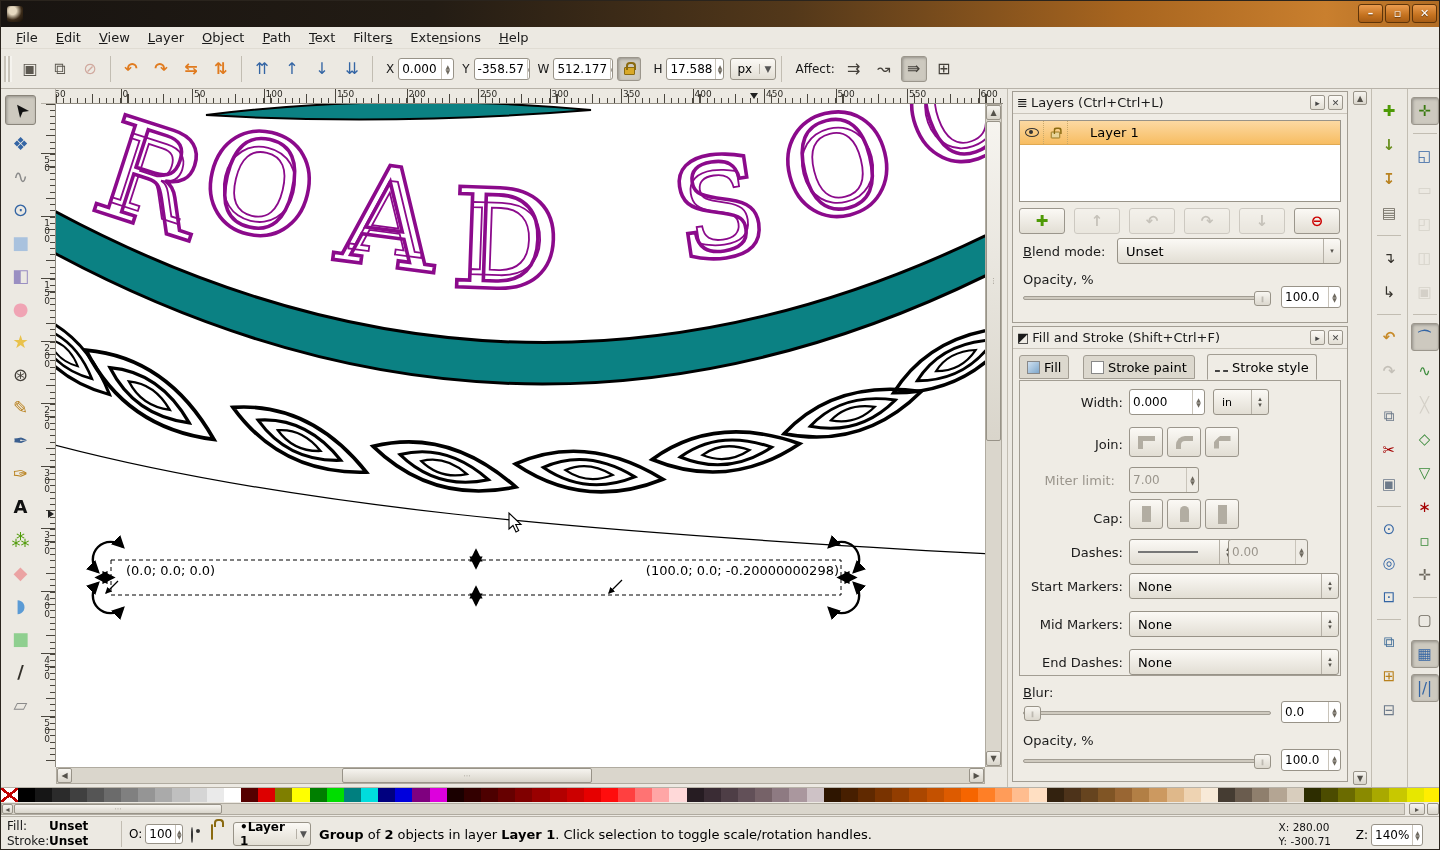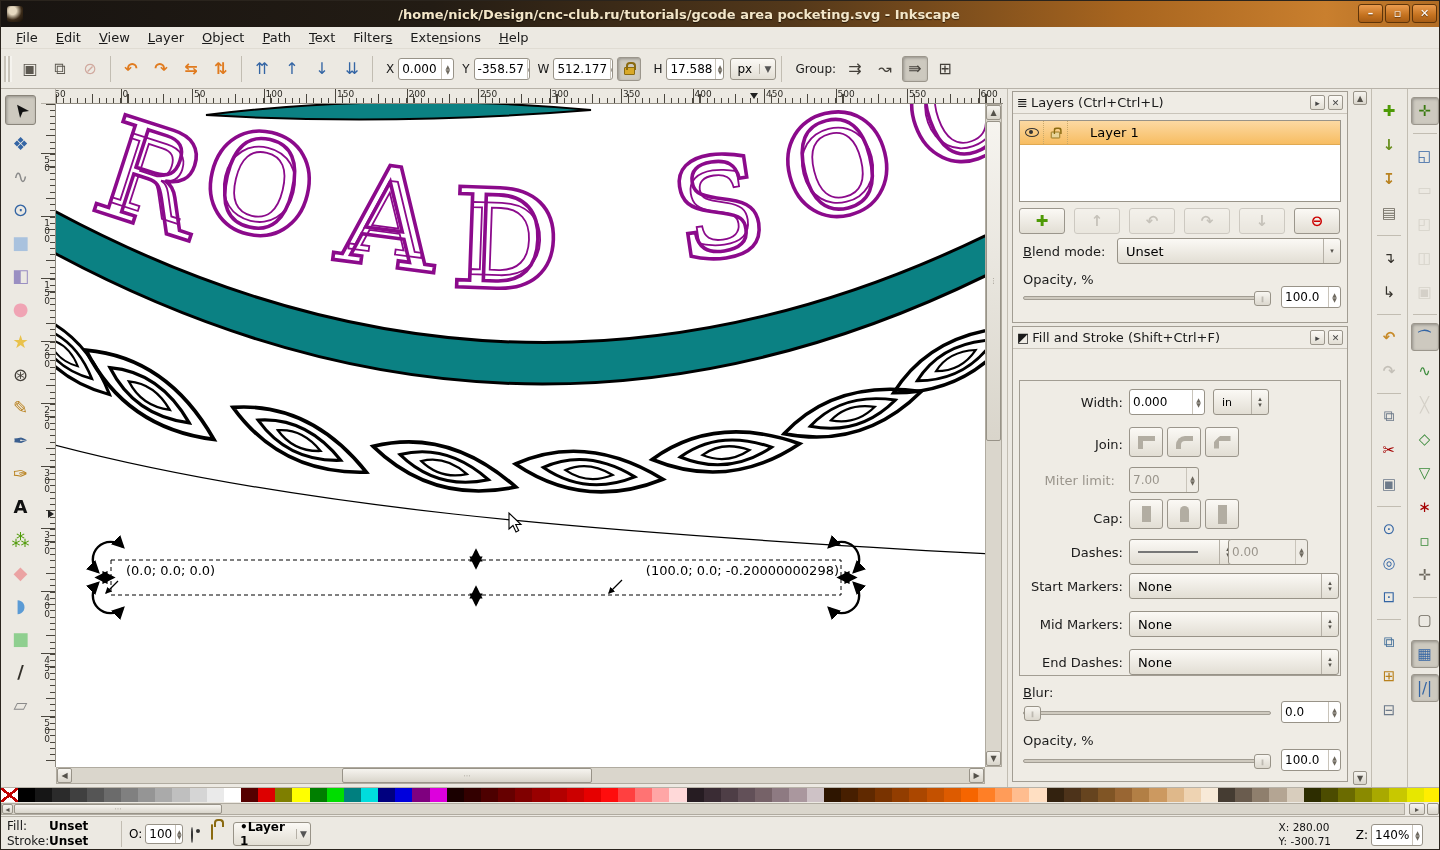--- a/index.html
+++ b/index.html
@@ -171,21 +171,20 @@
   .eye-ico::after { content:""; position:absolute; left:3.5px; top:1px; width:4px; height:4px;
     border-radius:50%; background:#333; }
 </style>
 </head>
 <body>
 
 <div id="window">
 
   <div id="titlebar">
     <div id="win-icon"></div>
-    <div id="win-title">/home/nick/Design/cnc-club.ru/tutorials/gcode area pocketing.svg - Inkscape</div>
     <div id="winbtns">
         <div class="winbtn">–</div>
         <div class="winbtn">▫</div>
         <div class="winbtn">✕</div>
       </div>
   </div>
 
   <div id="menubar">
       <span class="menu-item"><u>F</u>ile</span>
       <span class="menu-item"><u>E</u>dit</span>
@@ -260,21 +259,21 @@
     <span class="fld-label">H</span>
     <div class="entry" style="width:58px">
       <span class="val">17.588</span>
         <span class="spincol">▲<br>▼</span>
       </div>
     <div class="combo" style="width:46px;margin-left:6px">
       <span class="val">px</span>
         <span class="chev">▼</span>
       </div>
     <div class="sep-v"></div>
-    <span class="fld-label">Group:</span>
+    <span class="fld-label">Affect:</span>
     <span id="affect-buttons" style="display:flex;align-items:center;">
         <div class="tb-btn">
           <span style="color: rgb(68, 64, 58);">⇉</span>
         </div>
         <div class="tb-btn">
           <span style="color: rgb(68, 64, 58);">↝</span>
         </div>
         <div class="tb-btn pressed btn3d">
           <span style="color: rgb(68, 64, 58);">⇛</span>
         </div>
@@ -584,20 +583,34 @@
 
     <div class="panel" style="top:237px;height:456px">
       <div class="panel-title">
         <span class="ticon">◩</span>
         <span>Fill and Stroke (Shift+Ctrl+F)</span>
         <span style="margin-left:auto;display:flex">
           <span class="mini-btn">▸</span>
           <span class="mini-btn">✕</span>
         </span>
       </div>
+      <div id="fs-tabs" style="position:absolute;left:6px;top:28px;width:322px;height:26px">
+          <div class="tab" style="left: 0px;">
+            <span class="tico" style="background: linear-gradient(135deg, rgb(207, 224, 240), rgb(127, 168, 204));"></span>
+            <span>Fill</span>
+          </div>
+          <div class="tab" style="left: 64px;">
+            <span class="tico" style="background: rgb(255, 255, 255);"></span>
+            <span>Stroke paint</span>
+          </div>
+          <div class="tab active" style="left: 188px;">
+            <span class="tico" style="border-top: 2px dashed rgb(68, 68, 68); border-right: none; border-bottom: none; border-left: none; border-image: initial; height: 2px; margin-top: 8px;"></span>
+            <span>Stroke style</span>
+          </div>
+        </div>
       <div style="position:absolute;left:6px;top:53px;width:322px;height:296px;border:1px solid #a29d93"></div>
 
       <span class="plabel right" style="left:10px;top:68px;width:100px">Width:</span>
       <div class="entry" style="position:absolute;left:116px;top:62px;width:76px;height:26px">
         <span class="val">0.000</span>
           <span class="spincol">▲<br>▼</span>
         </div>
       <div class="mcombo" style="left:200px;top:62px;width:56px">
         <span class="val" style="font-size:11px">in</span>
           <span class="spin">▴<br>▾</span>
@@ -910,20 +923,21 @@
         <span class="val">100</span>
           <span class="spincol">▲<br>▼</span>
         </div>
     </div>
     <span style="position:absolute;left:190px;top:11px"><span class="eye-ico"></span></span>
     <span style="position:absolute;left:210px;top:8px"><span class="padlock" style="background:#e8d49a"></span></span>
     <div class="combo" style="position:absolute;left:232px;top:5px;width:78px;height:24px">
       <span class="val" style="font-weight:bold">•<span>Layer 1</span></span>
         <span class="chev">▼</span>
       </div>
+    <div id="status-msg"><span style="font-weight: bold;">Group</span><span> of </span><span style="font-weight: bold;">2</span><span> objects in layer </span><span style="font-weight: bold;">Layer 1</span><span>. Click selection to toggle scale/rotation handles.</span></div>
     <div id="xy-readout">
       <div><span>X:</span> <span>280.00</span></div>
       <div><span>Y:</span> <span>-300.71</span></div>
     </div>
     <div id="zoom-field">
       <span style="margin-right:3px">Z:</span>
       <div class="entry" style="width:52px;height:22px">
         <span class="val">140%</span>
           <span class="spincol">▲<br>▼</span>
         </div>

